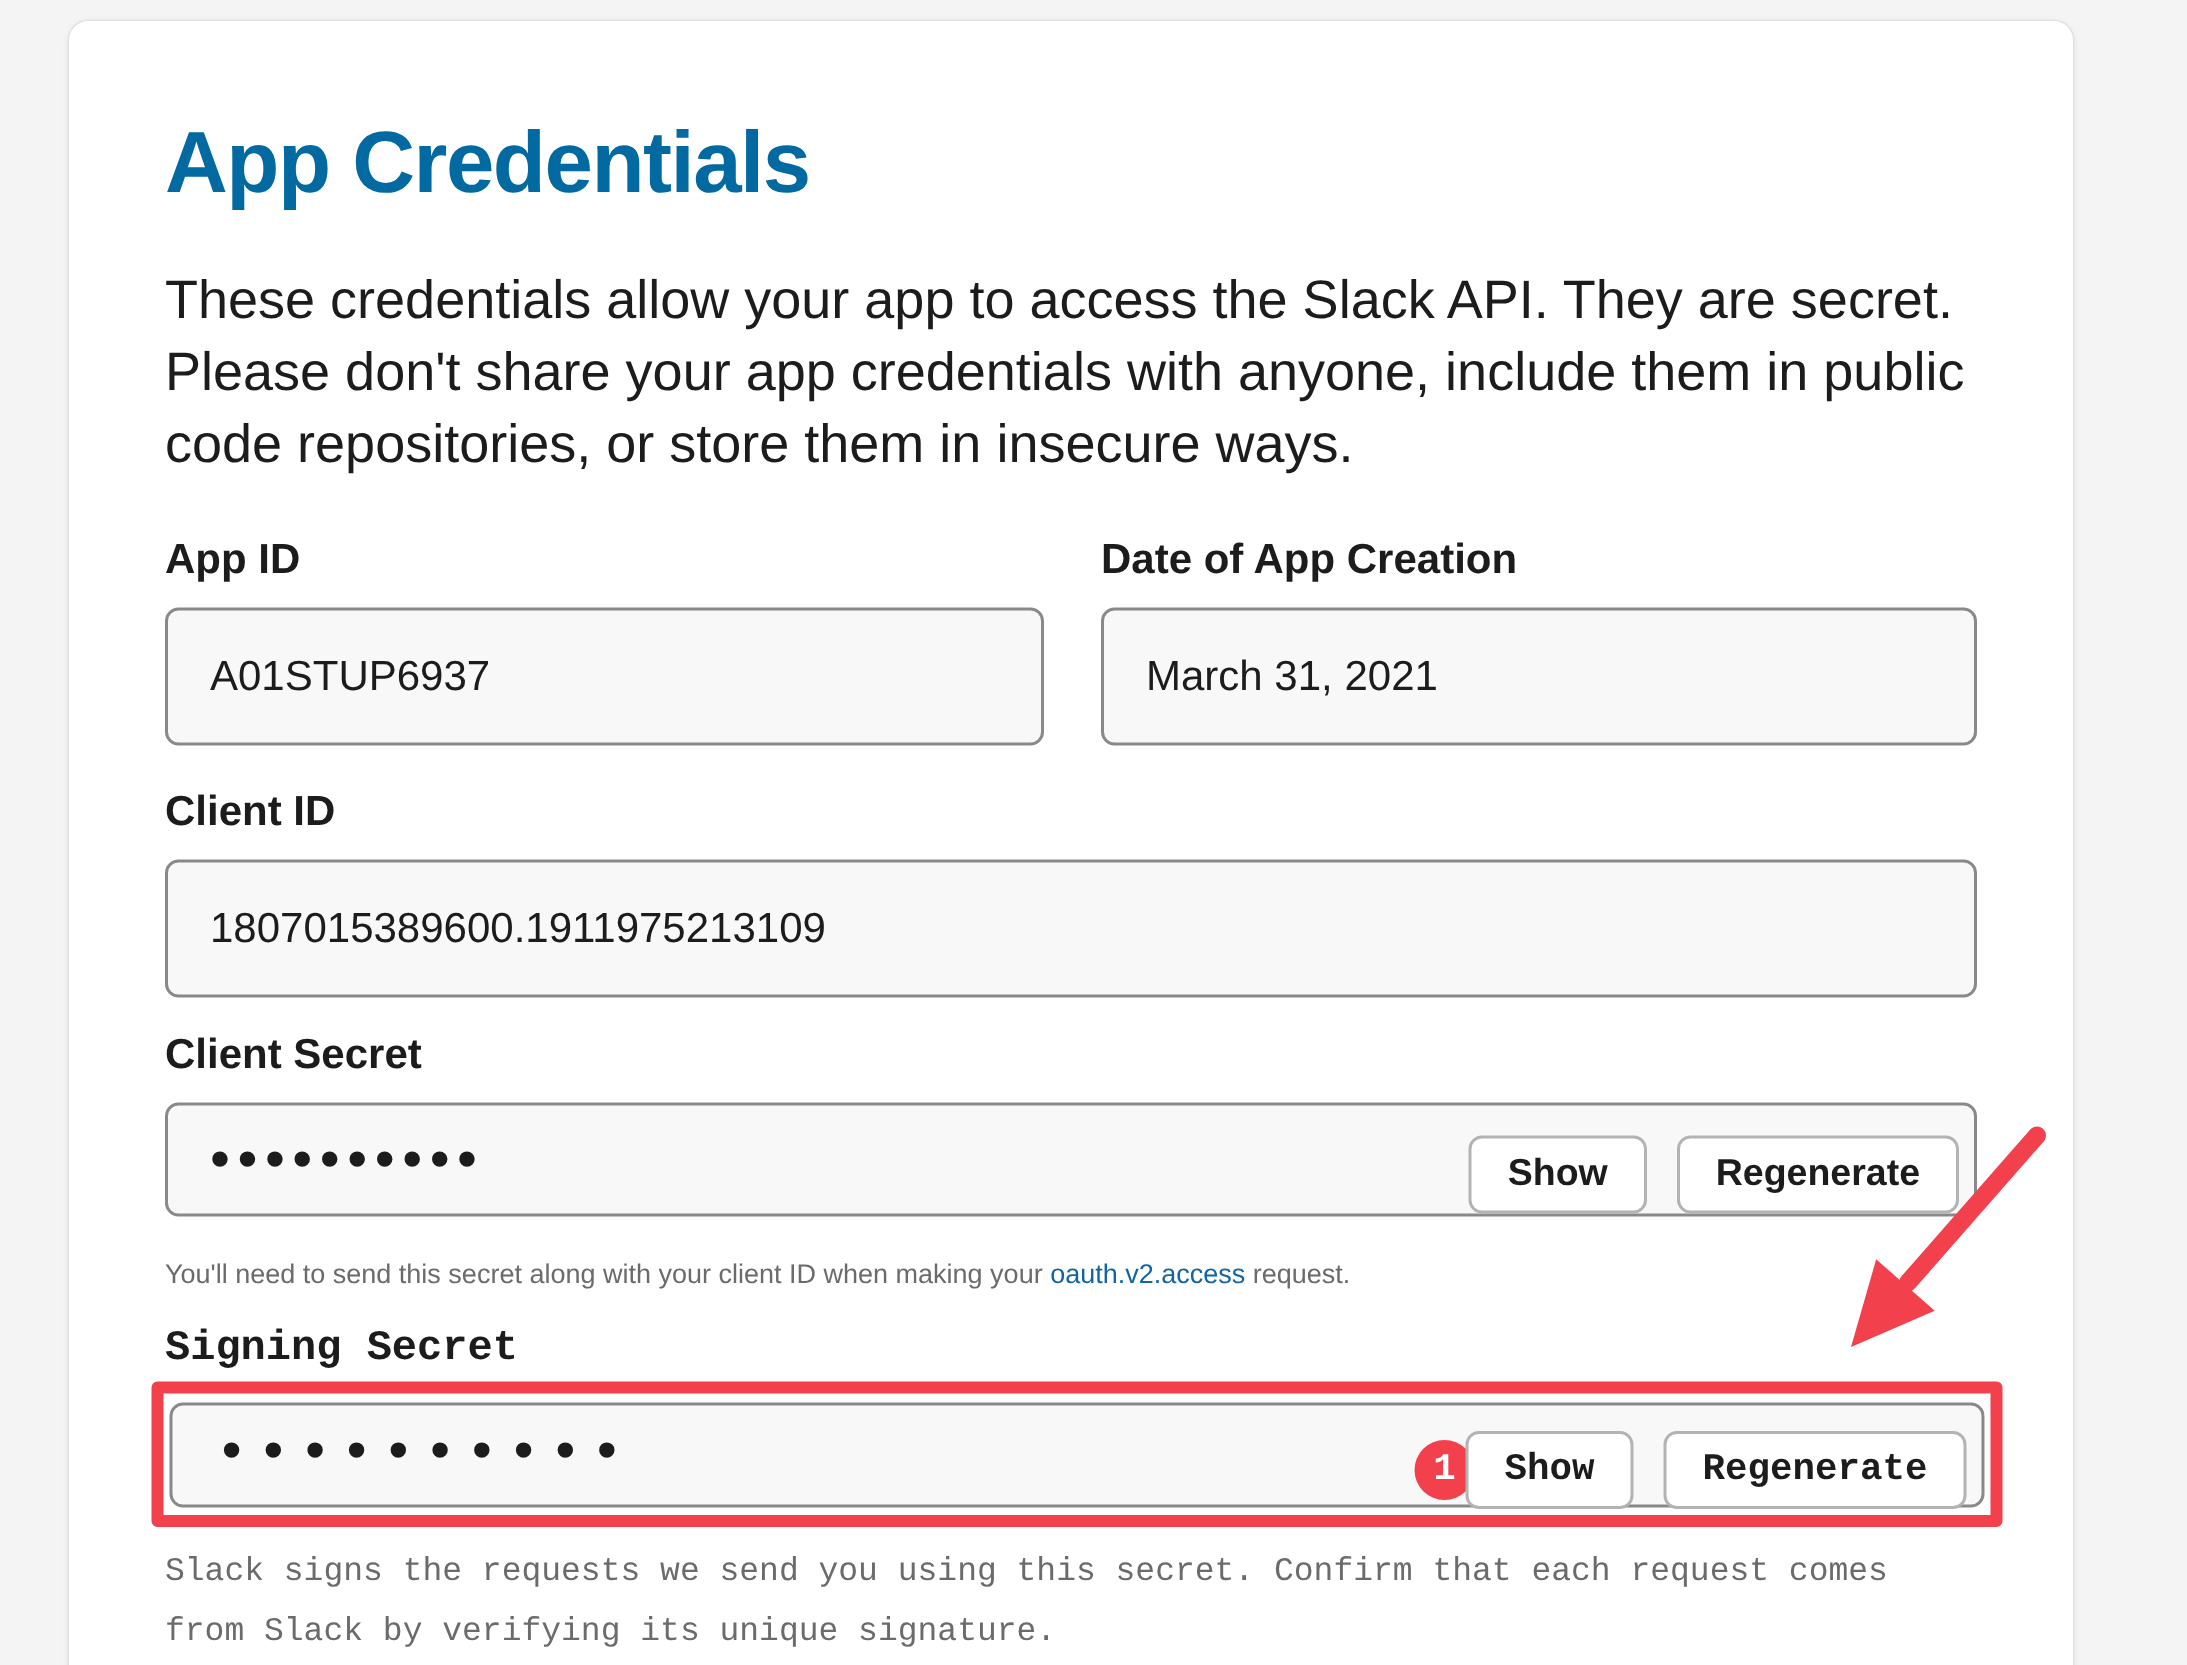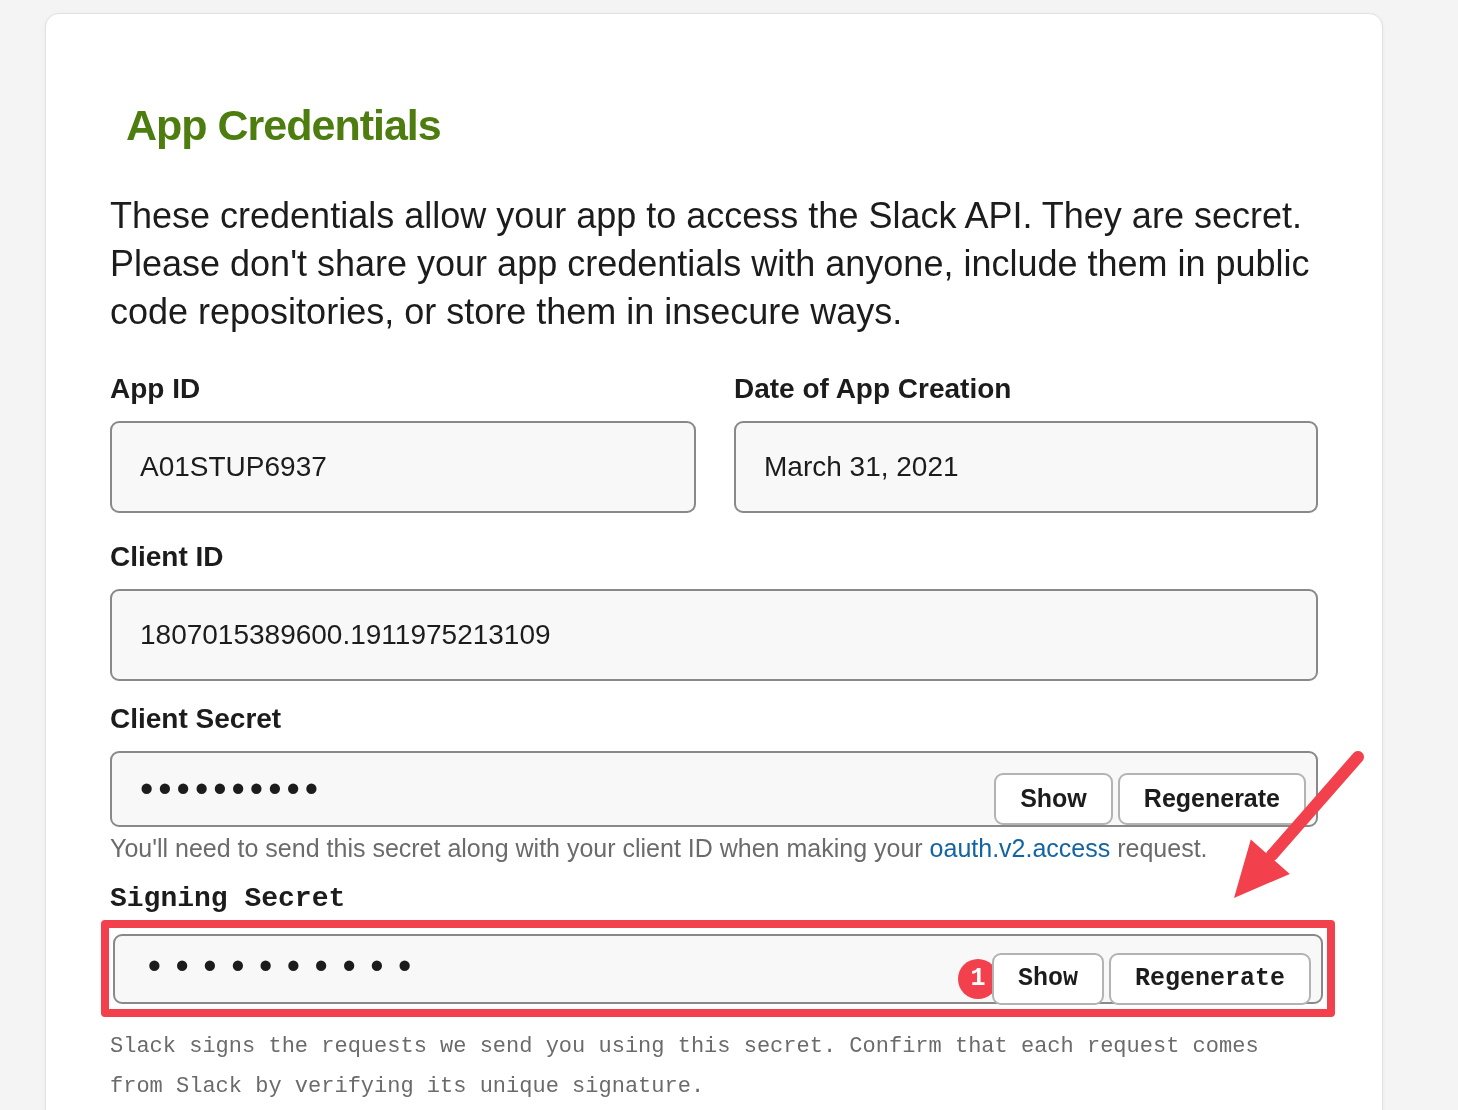--- a/index.html
+++ b/index.html
@@ -16,26 +16,26 @@
     position: absolute;
     left: 45px; top: 13px;
     width: 1338px; height: 1250px;
     background: #ffffff;
     border: 1px solid #e2e2e2;
     border-radius: 14px;
     box-shadow: 0 1px 4px rgba(0,0,0,0.05);
     padding: 68px 64px 0 64px;
   }
   h1.title {
-    margin: 16px;
-    font-size: 43px;
+    margin: 0;
+    font-size: 58px;
     line-height: 54px;
     font-weight: 700;
     letter-spacing: -1px;
-    color: #4d7c0f;
+    color: #0369a1;
   }
   .desc {
     margin-top: 40px;
     font-size: 36px;
     line-height: 48px;
     max-width: 1215px;
     color: #1d1c1d;
   }
   .row2 { display: flex; gap: 38px; margin-top: 36px; justify-content: center; }
   .col-a { width: 588px; }
@@ -66,21 +66,21 @@
   .dots {
     font-size: 38px;
     letter-spacing: 5px;
     line-height: 1;
     color: #1d1c1d;
   }
   .btns {
     margin-left: auto;
     margin-right: -18px;
     display: flex;
-    gap: 5px;
+    gap: 20px;
     position: relative;
     align-items: flex-end;
     margin-top: 19px;
   }
   .btn {
     background: #ffffff;
     border: 2px solid #b3b3b3;
     border-radius: 9px;
     font-family: inherit;
     font-size: 25px;
@@ -88,21 +88,22 @@
     color: #1d1c1d;
     height: 52px;
     padding: 0 24px;
     display: flex;
     align-items: center;
     cursor: pointer;
     position: relative;
     z-index: 1;
   }
   .help {
-    font-size: 25px;
+    margin-top: 17px;
+    font-size: 18px;
     line-height: 42px;
     color: #6b6b6b;
     max-width: 1215px;
   }
   .help2 {
     margin-top: 10px;
     font-size: 22px;
     line-height: 40px;
     color: #6b6b6b;
     max-width: 1240px;

